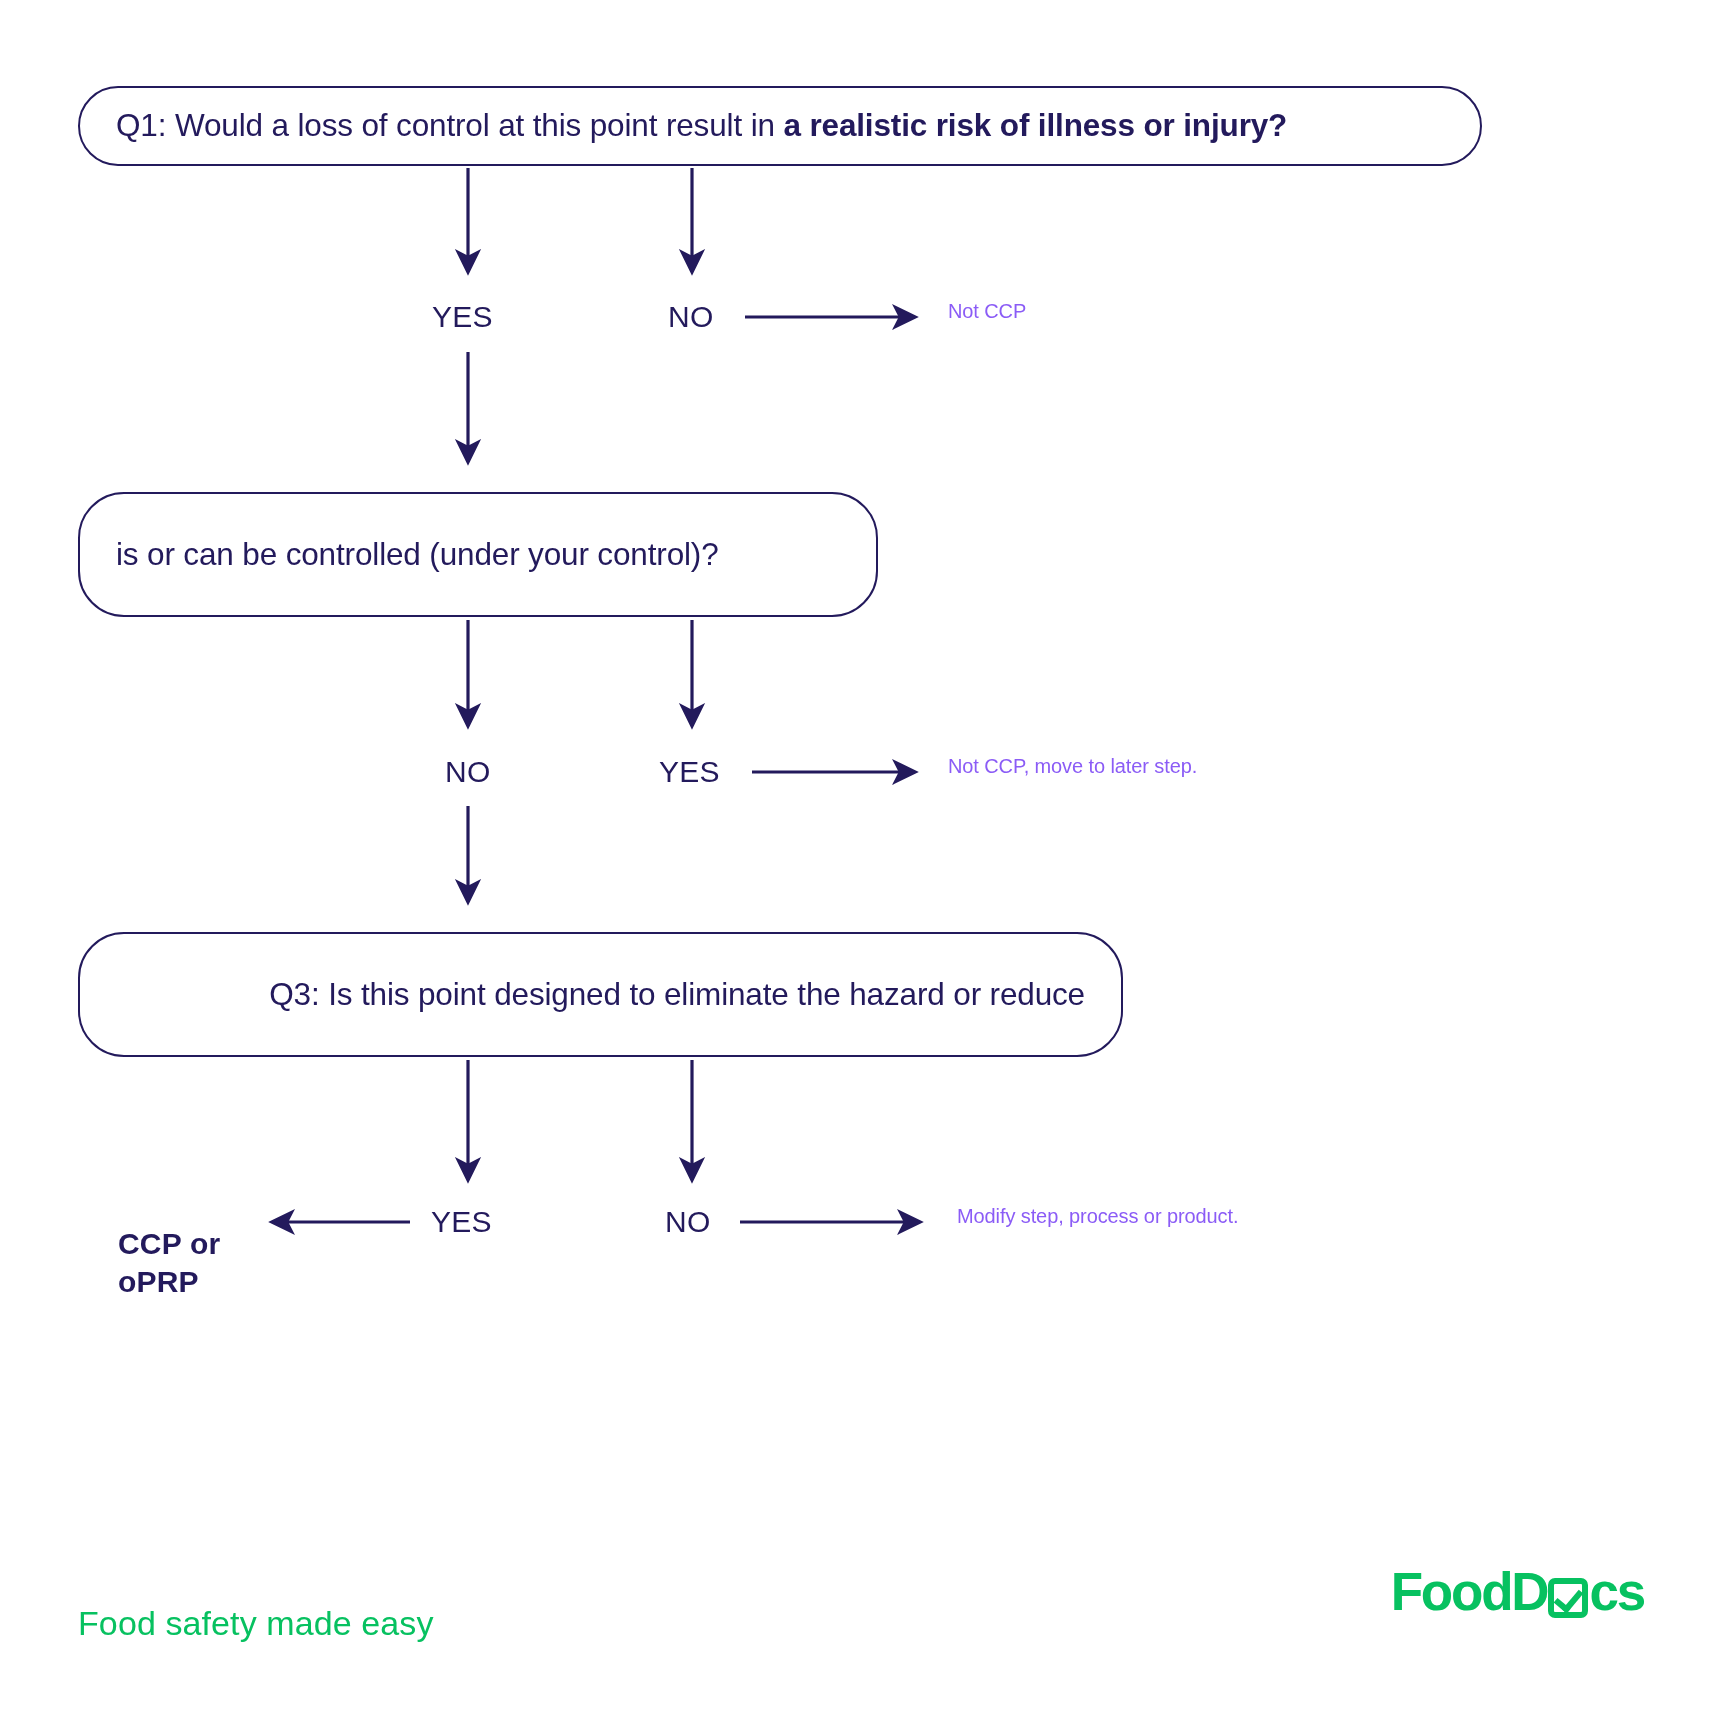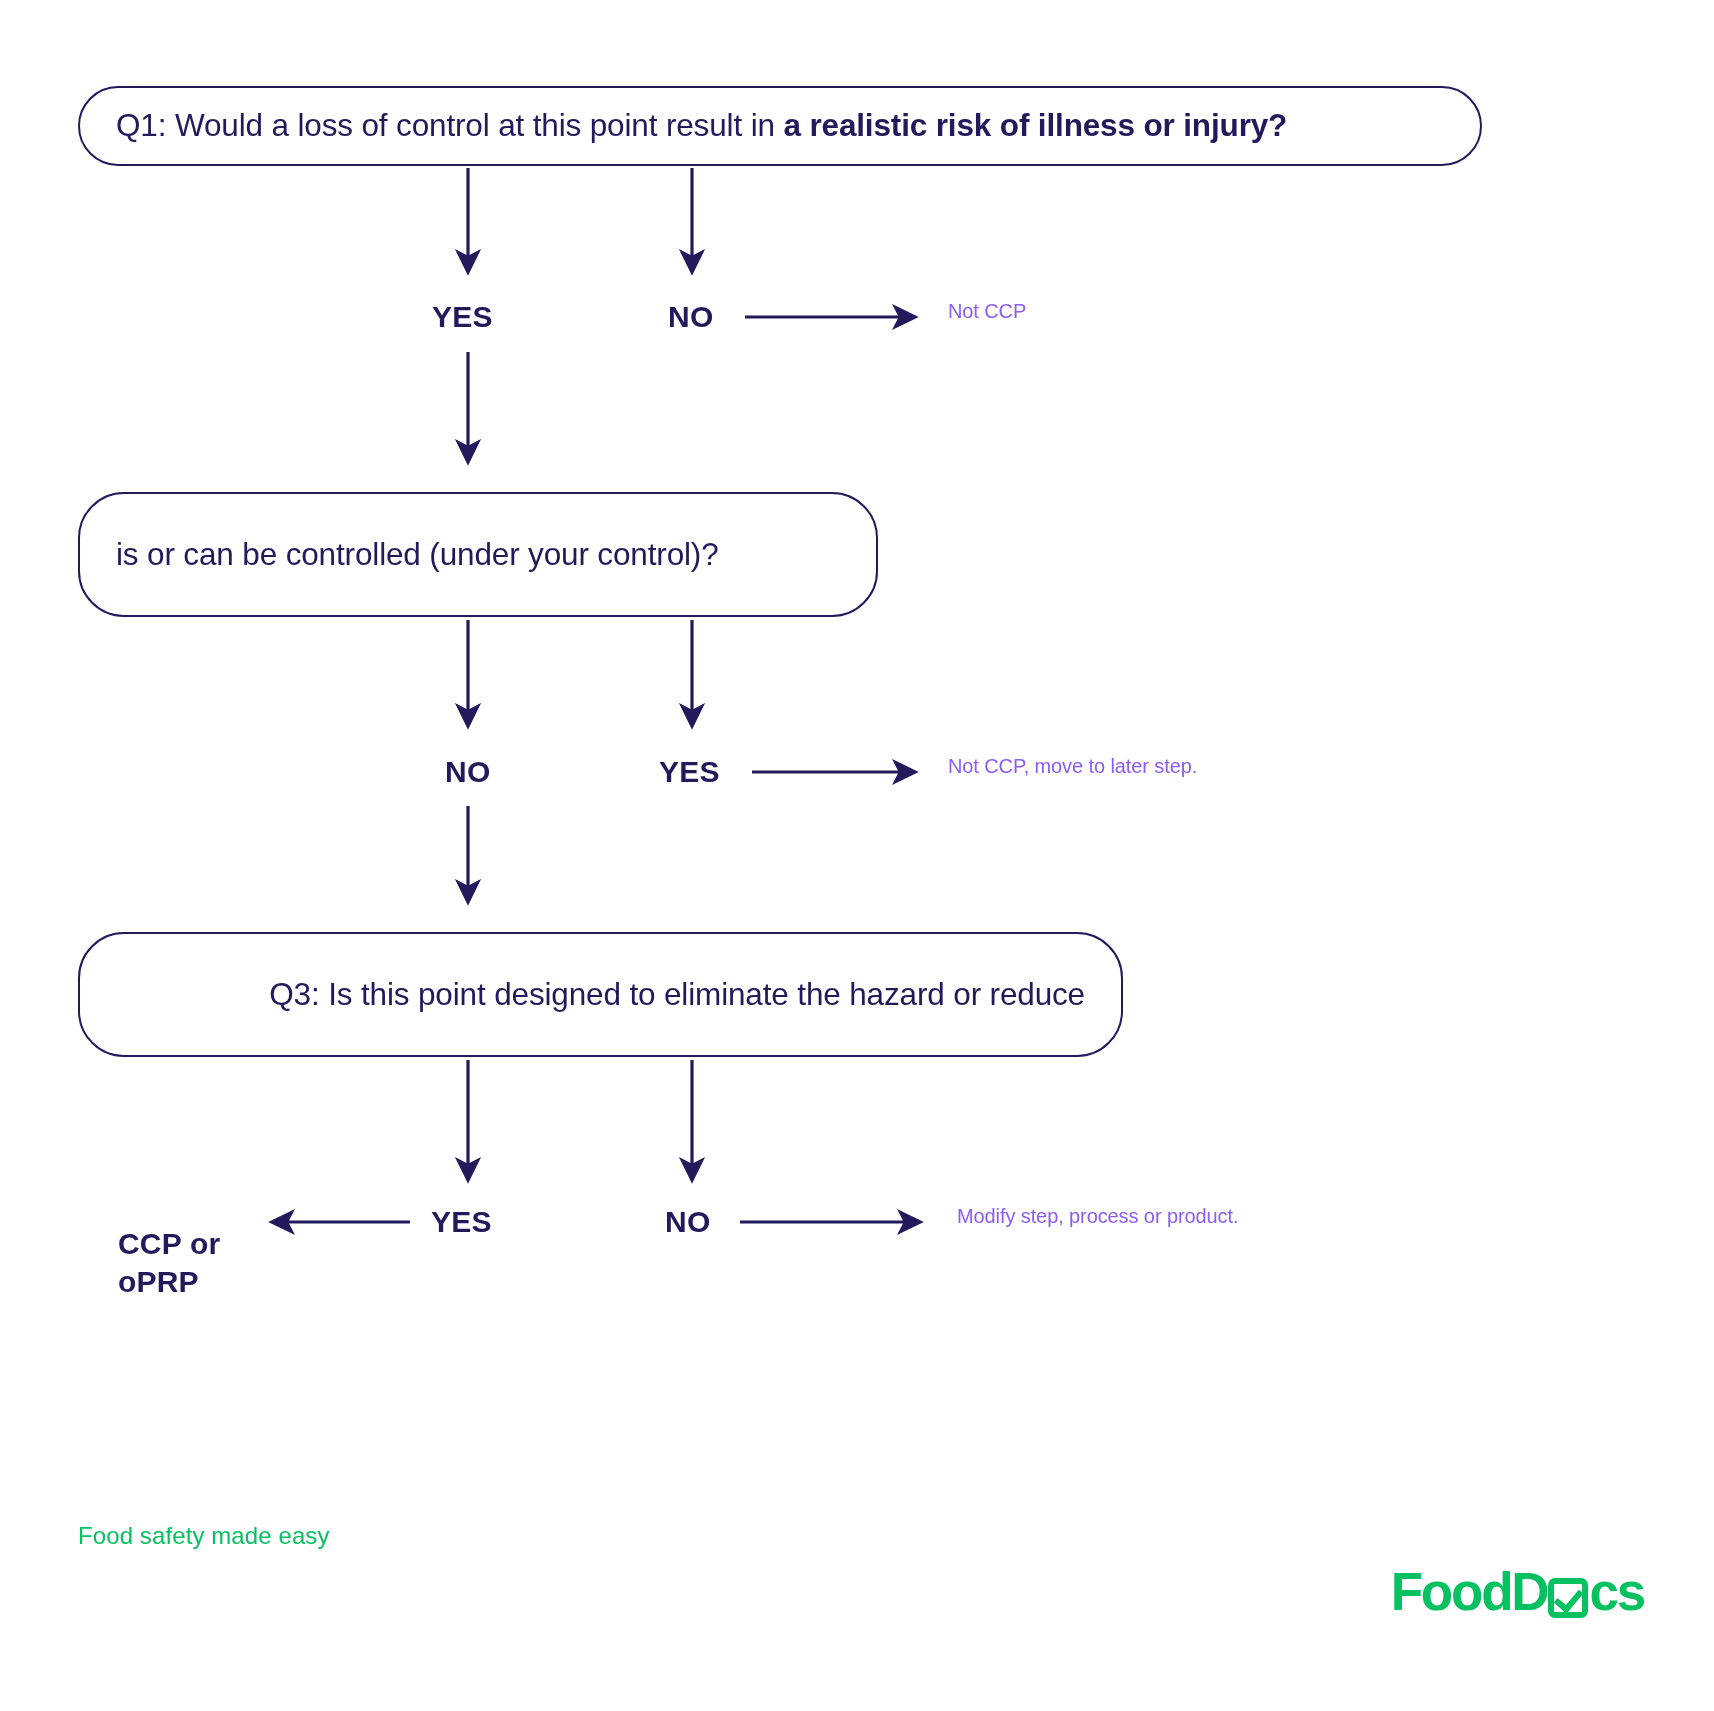--- a/index.html
+++ b/index.html
@@ -34,21 +34,21 @@
   .qbox b { font-weight: 700; }
 
   #q1-box { left: 78px;  top: 86px;  width: 1404px; height: 80px; border-radius: 42px; }
   #q2-box { left: 78px;  top: 492px; width: 800px;  height: 125px; }
   #q3-box { left: 78px;  top: 932px; width: 1045px; height: 125px; justify-content: flex-end; }
 
   
   .branch-label {
     position: absolute;
     color: #231a5c;
-    font-weight: 700;
+    font-weight: 400;
     font-size: 30px;
     letter-spacing: 0.3px;
     white-space: nowrap;
   }
 
   
   .outcome {
     position: absolute;
     color: #8b5cf6;
     font-weight: 400;
@@ -72,23 +72,23 @@
     position: absolute;
     left: 0; top: 0;
     width: 1714px; height: 1711px;
     pointer-events: none;
   }
 
   
   #tagline {
     position: absolute;
     left: 78px;
-    top: 1522px;
+    top: 1604px;
     color: #07c160;
-    font-size: 24px;
+    font-size: 34px;
     letter-spacing: 0.1px;
     white-space: nowrap;
   }
   #logo {
     position: absolute;
     right: 70px;
     top: 1562px;
     height: 58px;
     display: flex;
     align-items: center;

